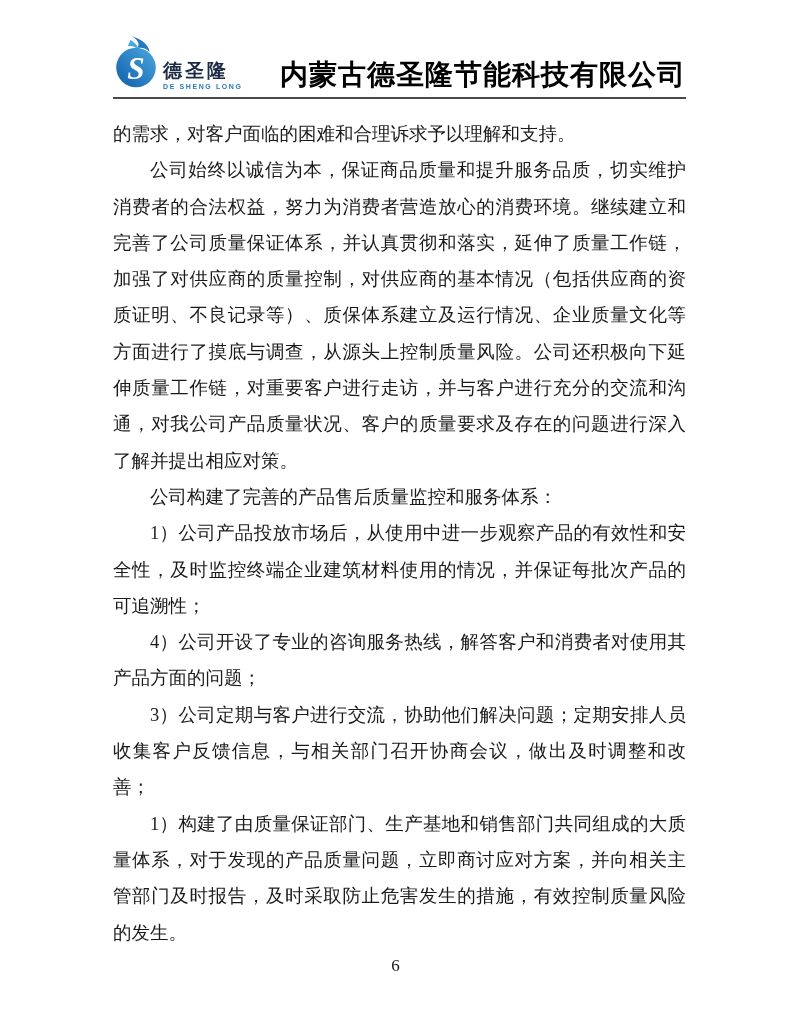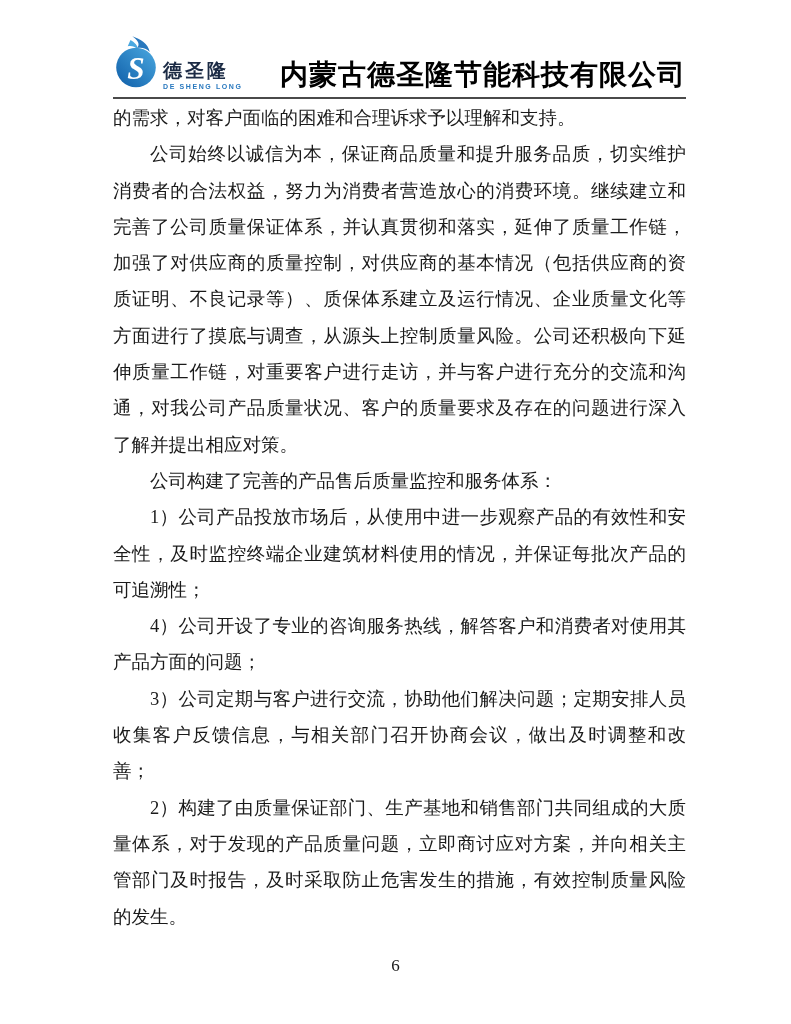--- a/index.html
+++ b/index.html
@@ -62,21 +62,21 @@
   }
   .company-name {
     font-size: 28px;
     font-weight: bold;
     color: #000000;
     letter-spacing: 1px;
     white-space: nowrap;
   }
   
   .doc-body {
-    padding-top: 1px;
+    padding-top: 17px;
     font-size: 18.5px;
     line-height: 36.3px;
     text-align: justify;
   }
   .doc-body p {
     margin: 0;
   }
   .doc-body p.indent {
     text-indent: 2em;
   }
@@ -123,20 +123,20 @@
     <div class="company-name">内蒙古德圣隆节能科技有限公司</div>
   </div>
 
   <div class="doc-body">
     <p>的需求，对客户面临的困难和合理诉求予以理解和支持。</p>
     <p class="indent">公司始终以诚信为本，保证商品质量和提升服务品质，切实维护消费者的合法权益，努力为消费者营造放心的消费环境。继续建立和完善了公司质量保证体系，并认真贯彻和落实，延伸了质量工作链，加强了对供应商的质量控制，对供应商的基本情况（包括供应商的资质证明、不良记录等）、质保体系建立及运行情况、企业质量文化等方面进行了摸底与调查，从源头上控制质量风险。公司还积极向下延伸质量工作链，对重要客户进行走访，并与客户进行充分的交流和沟通，对我公司产品质量状况、客户的质量要求及存在的问题进行深入了解并提出相应对策。</p>
     <p class="indent">公司构建了完善的产品售后质量监控和服务体系：</p>
     <p class="indent">1）公司产品投放市场后，从使用中进一步观察产品的有效性和安全性，及时监控终端企业建筑材料使用的情况，并保证每批次产品的可追溯性；</p>
     <p class="indent">4）公司开设了专业的咨询服务热线，解答客户和消费者对使用其产品方面的问题；</p>
     <p class="indent">3）公司定期与客户进行交流，协助他们解决问题；定期安排人员收集客户反馈信息，与相关部门召开协商会议，做出及时调整和改善；</p>
-    <p class="indent">2）构建了由质量保证部门、生产基地和销售部门共同组成的大质量体系，对于发现的产品质量问题，立即商讨应对方案，并向相关主管部门及时报告，及时采取防止危害发生的措施，有效控制质量风险的发生。</p>
+    <p class="indent">1）构建了由质量保证部门、生产基地和销售部门共同组成的大质量体系，对于发现的产品质量问题，立即商讨应对方案，并向相关主管部门及时报告，及时采取防止危害发生的措施，有效控制质量风险的发生。</p>
   </div>
 
   <div class="footer">
     <span class="page-number">6</span>
   </div>
 
 </div>
 
 </body></html>

